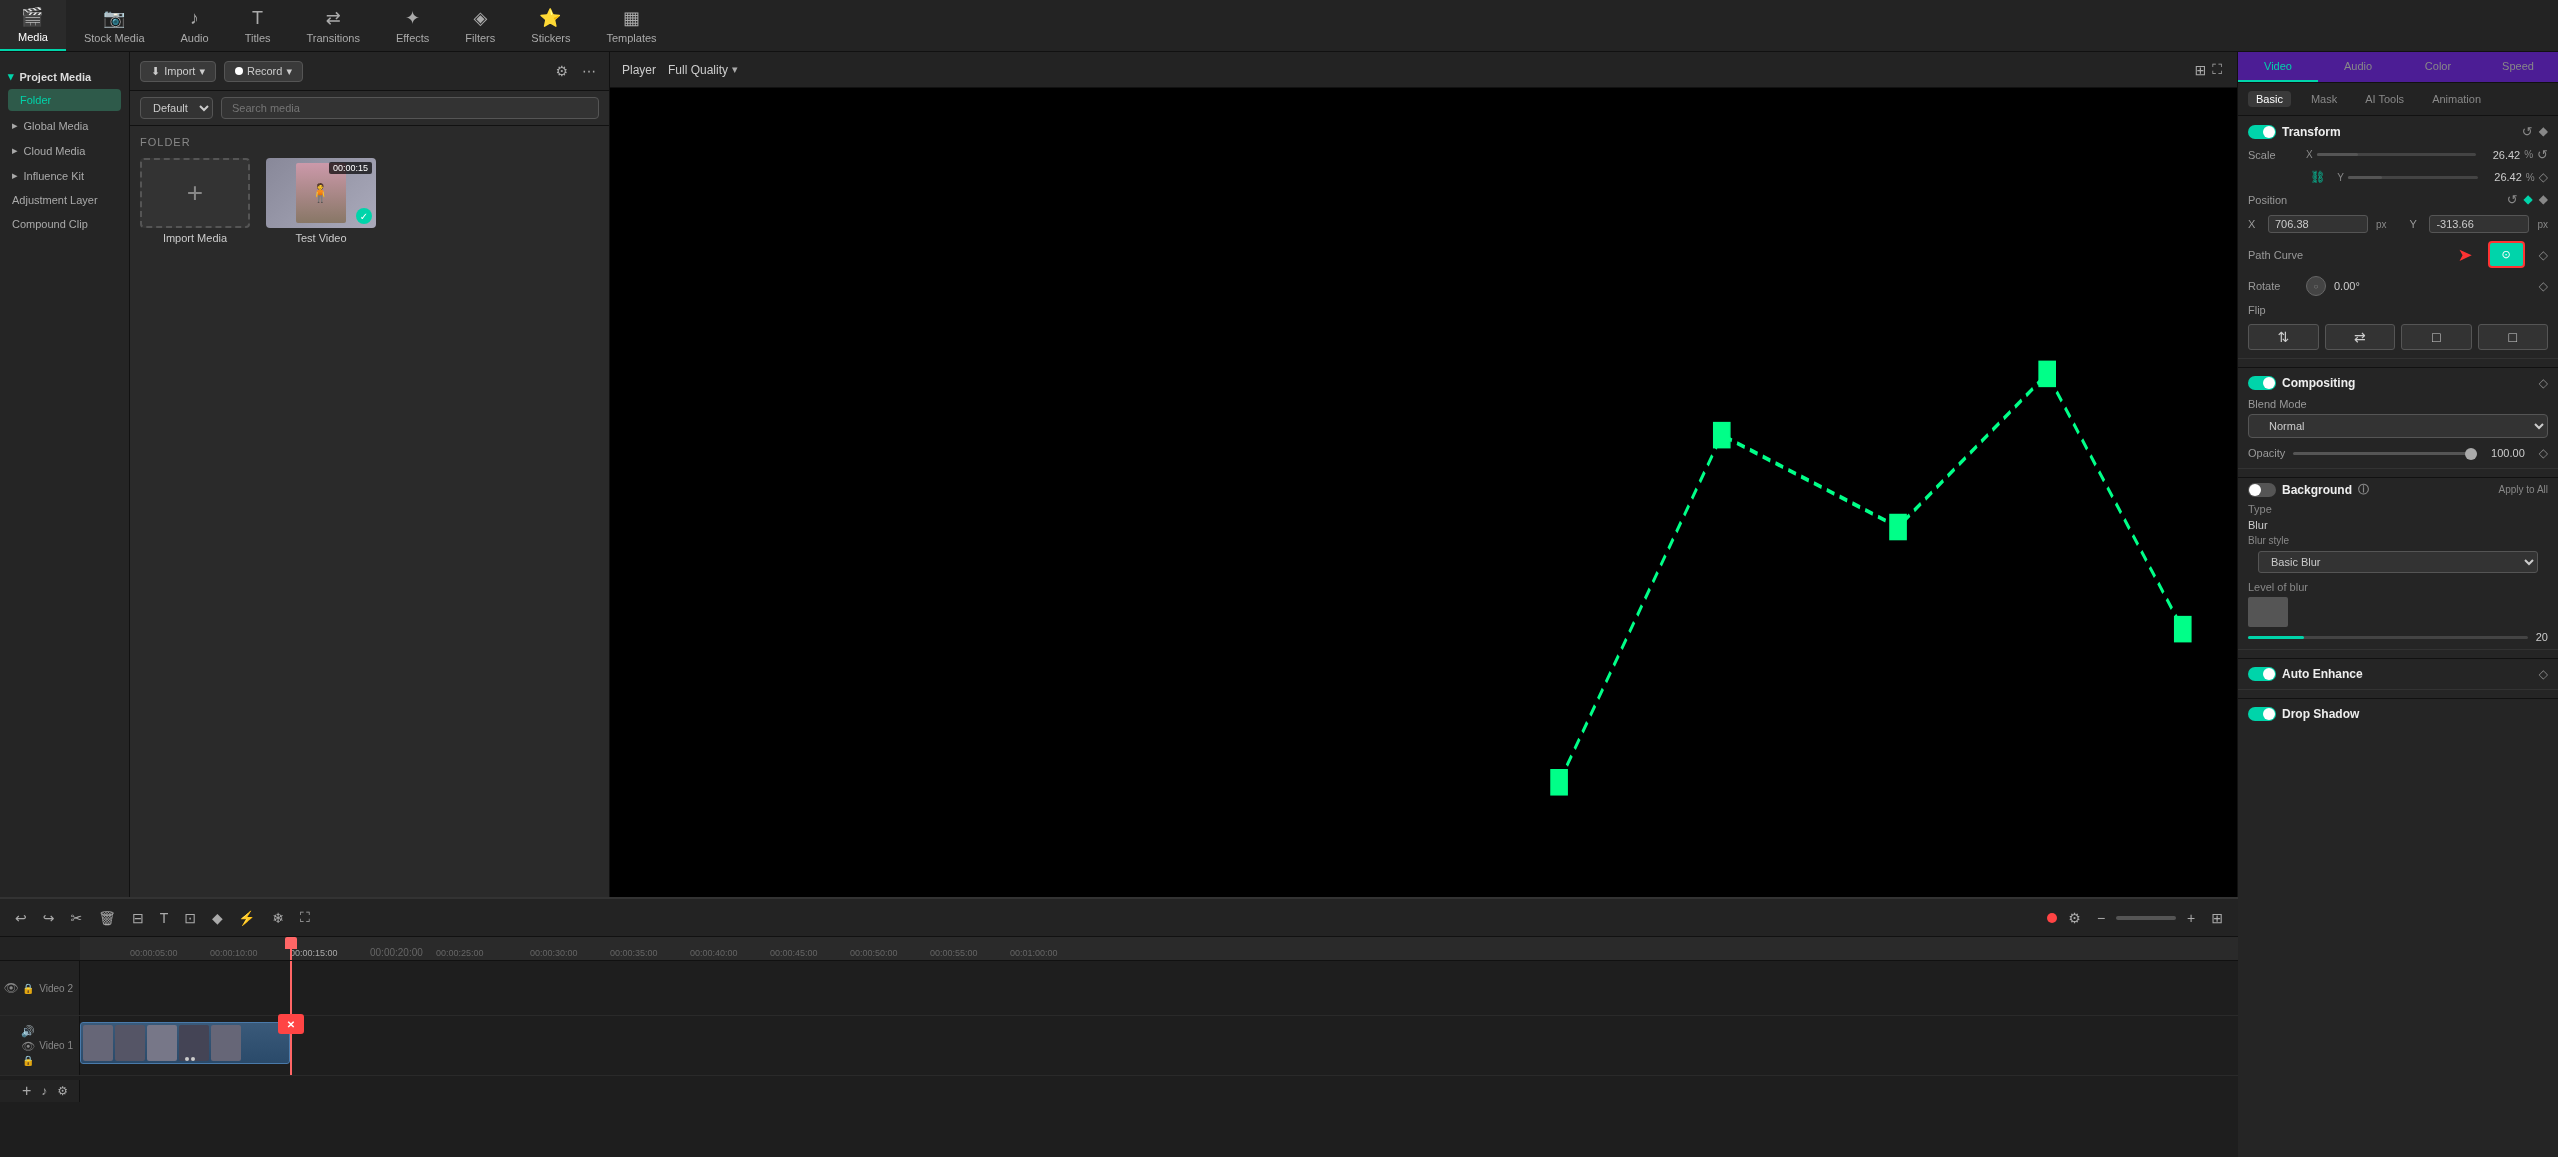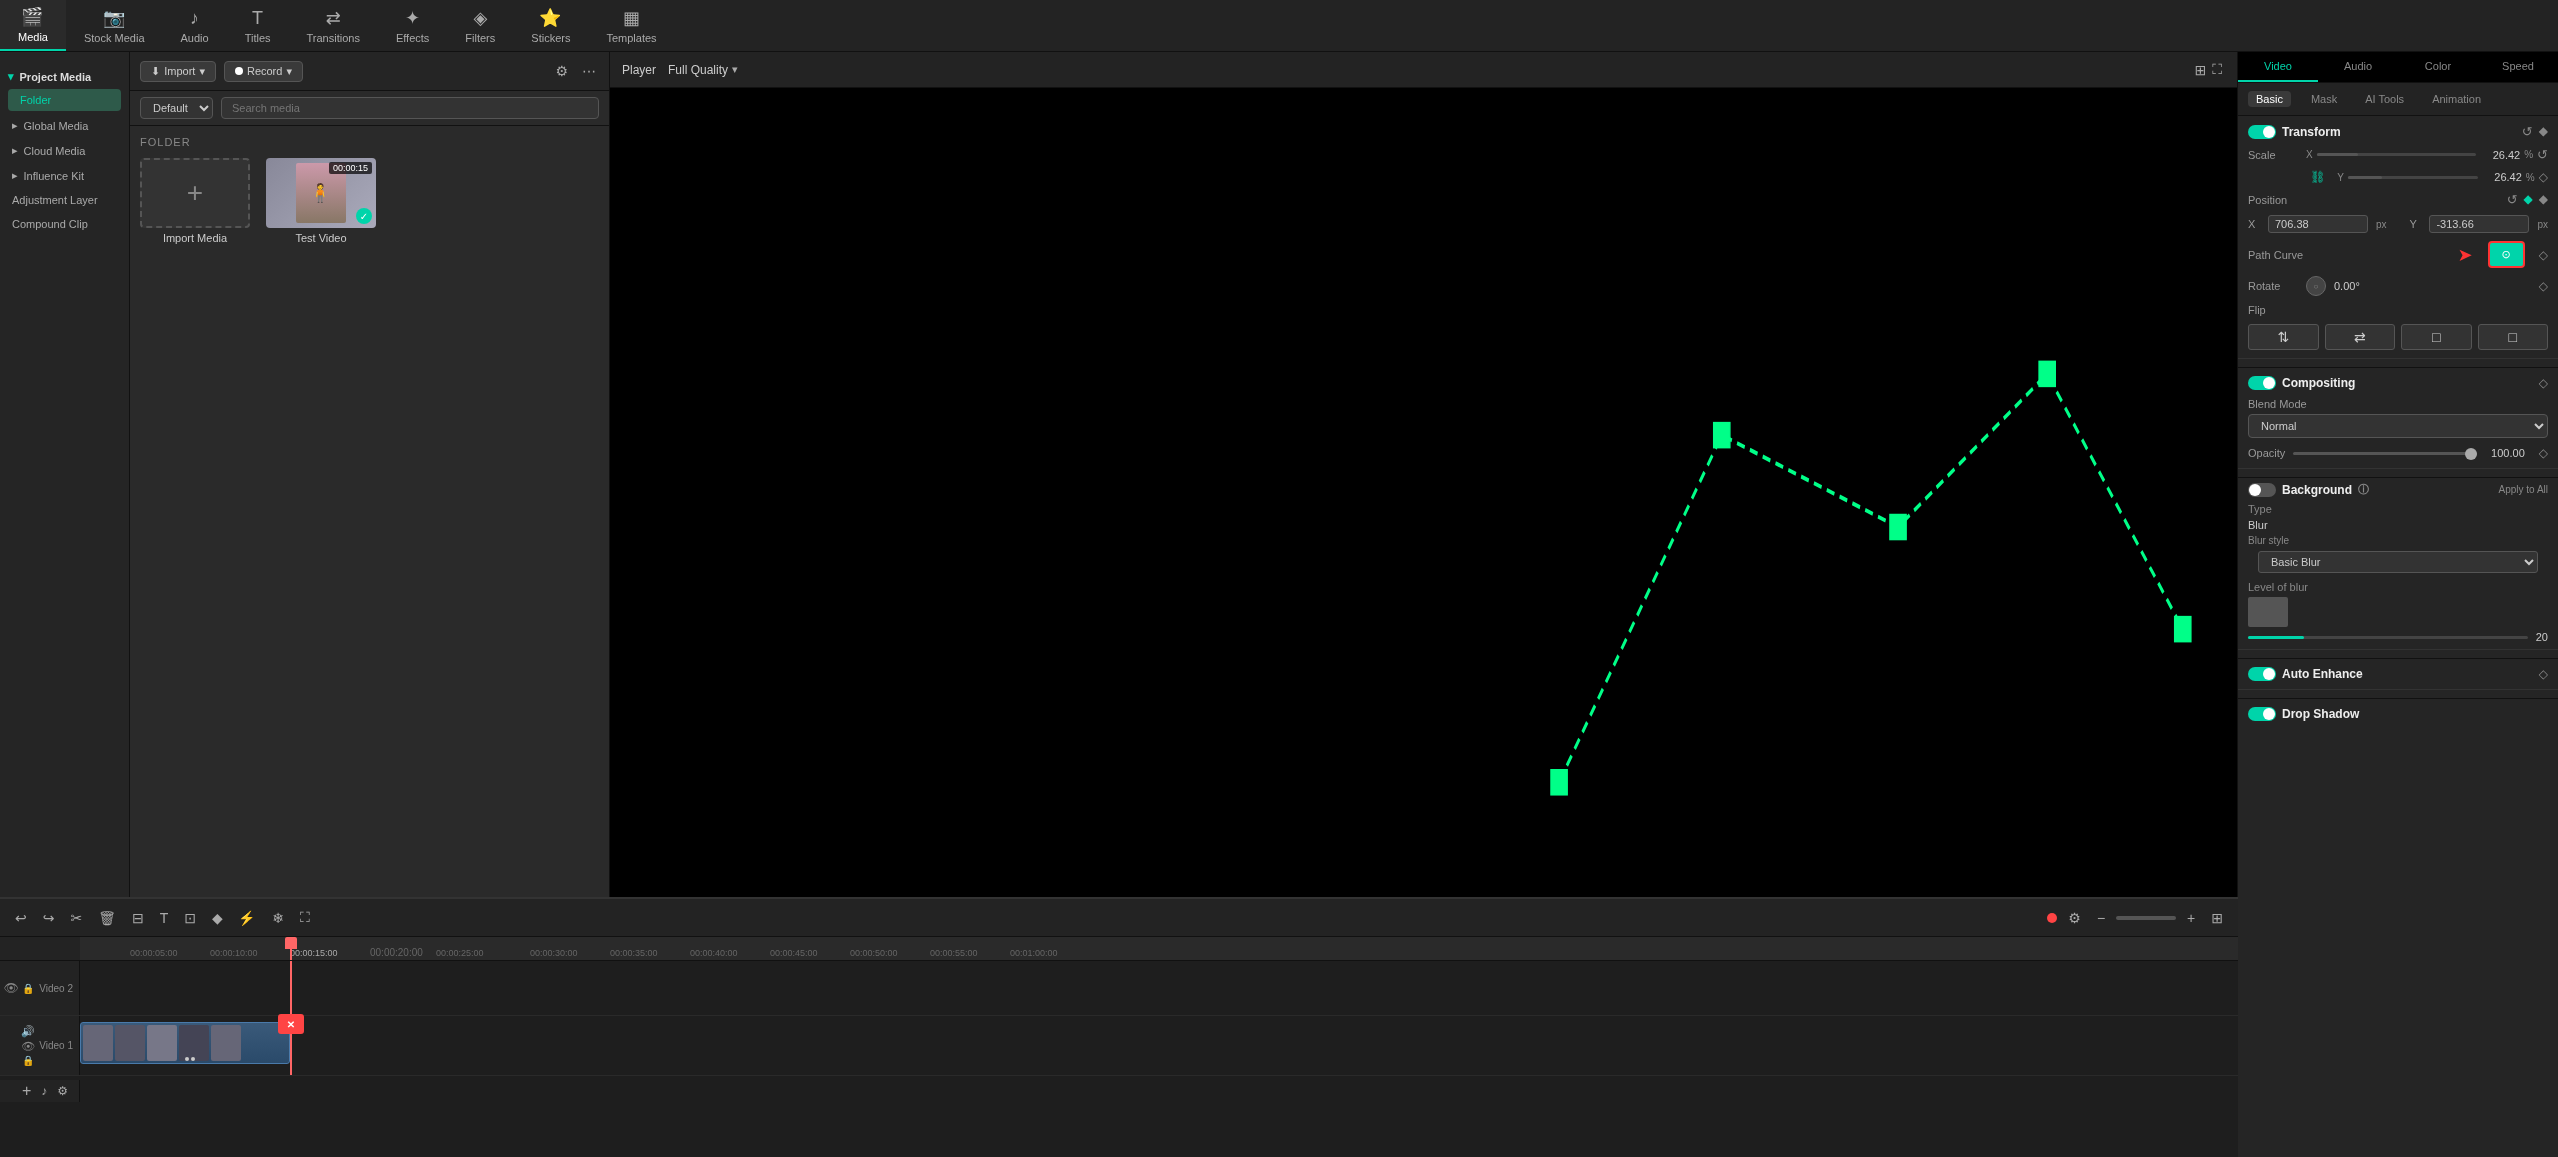--- a/index.html
+++ b/index.html
@@ -52,21 +52,21 @@
     .motion-path { position: absolute; top: 0; left: 0; width: 100%; height: 100%; }
     .preview-controls { display: flex; align-items: center; padding: 6px 12px; background: #232323; border-top: 1px solid #111; gap: 12px; }
     .progress-bar-wrap { flex: 1; height: 4px; background: #444; border-radius: 2px; position: relative; }
     .progress-fill { height: 100%; background: #00d4aa; border-radius: 2px; width: 44%; }
     .progress-thumb { position: absolute; top: -4px; right: 0; width: 12px; height: 12px; border-radius: 50%; background: #fff; transform: translateX(50%); }
     .time-display { font-size: 11px; color: #ccc; white-space: nowrap; }
     .ctrl-btn { background: none; border: none; color: #ccc; cursor: pointer; font-size: 16px; padding: 2px 6px; }
 
     
     .right-panel { width: 320px; background: #252525; display: flex; flex-direction: column; overflow-y: auto; }
-    .right-tabs { display: flex; border-bottom: 1px solid #111; background: #000000; }
+    .right-tabs { display: flex; border-bottom: 1px solid #111; background: #4c1d95; }
     .right-tab { flex: 1; text-align: center; padding: 8px 4px; font-size: 11px; color: #888; cursor: pointer; border-bottom: 2px solid transparent; }
     .right-tab.active { color: #00d4aa; border-bottom: 2px solid #00d4aa; }
     .right-subtabs { display: flex; gap: 12px; padding: 8px 10px; border-bottom: 1px solid #111; background: #232323; }
     .right-subtab { font-size: 11px; color: #888; cursor: pointer; padding: 2px 8px; border-radius: 4px; }
     .right-subtab.active { color: #fff; background: #3a3a3a; }
 
     .section-header { display: flex; align-items: center; justify-content: space-between; padding: 8px 10px 4px; }
     .section-header-title { font-size: 12px; color: #eee; font-weight: bold; display: flex; align-items: center; gap: 6px; }
     .toggle-green { width: 28px; height: 14px; background: #00d4aa; border-radius: 7px; position: relative; cursor: pointer; display: inline-block; }
     .toggle-green::after { content: ''; position: absolute; width: 12px; height: 12px; background: #fff; border-radius: 50%; top: 1px; left: 1px; }
@@ -87,21 +87,21 @@
 
     .rotate-row { display: flex; align-items: center; padding: 4px 10px; gap: 8px; }
     .rotate-dial { width: 20px; height: 20px; border-radius: 50%; background: #444; border: 1px solid #666; display: flex; align-items: center; justify-content: center; font-size: 8px; color: #888; }
     .rotate-val { color: #ccc; font-size: 11px; }
 
     .flip-row { display: flex; gap: 6px; padding: 4px 10px; }
     .flip-btn { flex: 1; background: #333; border: 1px solid #555; color: #ccc; padding: 4px; border-radius: 3px; text-align: center; cursor: pointer; font-size: 14px; }
 
     .compositing-section { border-top: 1px solid #111; margin-top: 4px; }
     .blend-row { padding: 4px 10px; }
-    .blend-select { width: 100%; background: #333; border: 1px solid #555; color: #ccc; padding: 4px 8px; border-radius: 4px; font-size: 11px; }
+    .blend-select { width: 100%; background: #333; border: 1px solid #555; color: #ccc; padding: 4px 16px; border-radius: 4px; font-size: 11px; }
     .opacity-row { display: flex; align-items: center; padding: 4px 10px; gap: 8px; }
     .opacity-slider { flex: 1; height: 3px; background: #555; border-radius: 2px; }
     .opacity-val { color: #ccc; font-size: 11px; min-width: 40px; text-align: right; }
 
     .background-section { border-top: 1px solid #111; margin-top: 4px; }
     .bg-row { padding: 4px 10px; display: flex; justify-content: space-between; align-items: center; }
     .apply-btn { background: none; border: none; color: #888; font-size: 10px; cursor: pointer; }
     .type-row { padding: 2px 10px; color: #888; font-size: 11px; }
     .blur-label { padding: 2px 10px; color: #ccc; font-size: 11px; }
     .blur-style-select { margin: 2px 10px; background: #333; border: 1px solid #555; color: #ccc; padding: 3px 8px; border-radius: 3px; font-size: 11px; width: calc(100% - 20px); }

